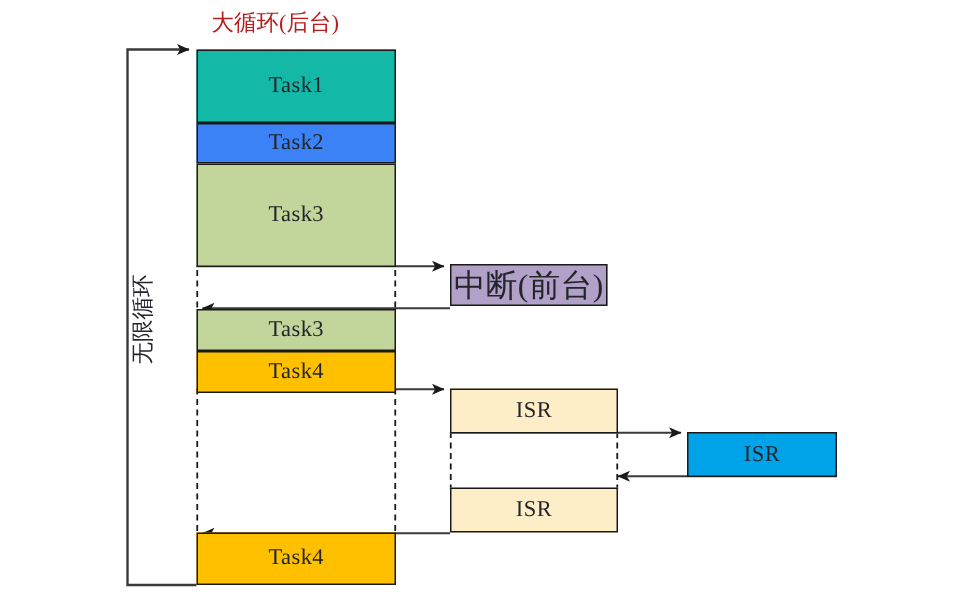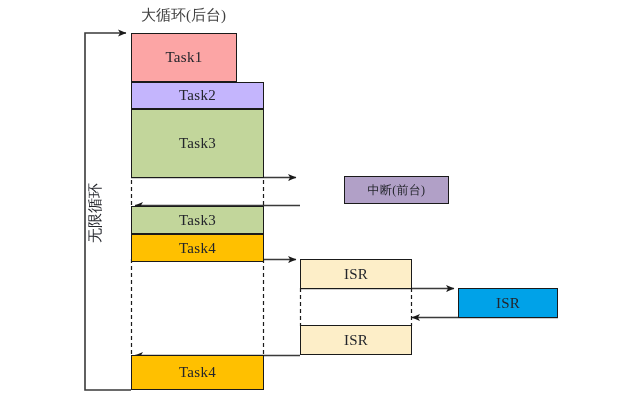--- a/index.html
+++ b/index.html
@@ -17,25 +17,25 @@
     box-sizing:border-box;
     border:1px solid #1a1a1a;
     display:flex;
     align-items:center;
     justify-content:center;
     font-size:15px;
     color:#23252b;
     letter-spacing:0.3px;
     white-space:nowrap;
   }
-  .box.cjk{font-size:12px;margin-left:44px;}
+  .box.cjk{font-size:21px;}
   .label{
     position:absolute;
     font-size:15px;
-    color:#404040;
+    color:#b91c1c;
     white-space:nowrap;
   }
   .vlabel{
     position:absolute;
     font-size:15px;
     color:#23252b;
     white-space:nowrap;
     transform-origin:0 0;
     transform:rotate(-90deg);
   }
@@ -77,23 +77,23 @@
 
     <line x1="300.5" y1="288" x2="300.5" y2="326" stroke="#1a1a1a" stroke-width="1.2" stroke-dasharray="4,3"></line>
     <line x1="411.5" y1="288" x2="411.5" y2="326" stroke="#1a1a1a" stroke-width="1.2" stroke-dasharray="4,3"></line>
   </svg>
 
   <div class="label" style="left:141px; top:6px;">大循环(后台)</div>
 
   <div class="vlabel" style="left:86px; top:243px;">无限循环</div>
 
 
-  <div class="box" style="left:131px; top:33px; width:106px; height:49px; background:#fca5a5;">Task1</div>
+  <div class="box" style="left:131px; top:33px; width:133px; height:49px; background:#14b8a6;">Task1</div>
 
-  <div class="box" style="left:131px; top:82px; width:133px; height:27px; background:#c4b5fd;">Task2</div>
+  <div class="box" style="left:131px; top:82px; width:133px; height:27px; background:#3b82f6;">Task2</div>
 
   <div class="box" style="left:131px; top:109px; width:133px; height:69px; background:#c2d69b;">Task3</div>
 
   <div class="box" style="left:131px; top:206px; width:133px; height:28px; background:#c2d69b;">Task3</div>
 
   <div class="box" style="left:131px; top:234px; width:133px; height:28px; background:#ffc000;">Task4</div>
 
   <div class="box" style="left:131px; top:355px; width:133px; height:35px; background:#ffc000;">Task4</div>
 
   <div class="box cjk" style="left:300px; top:176px; width:105px; height:28px; background:#b1a0c7;">中断(前台)</div>

